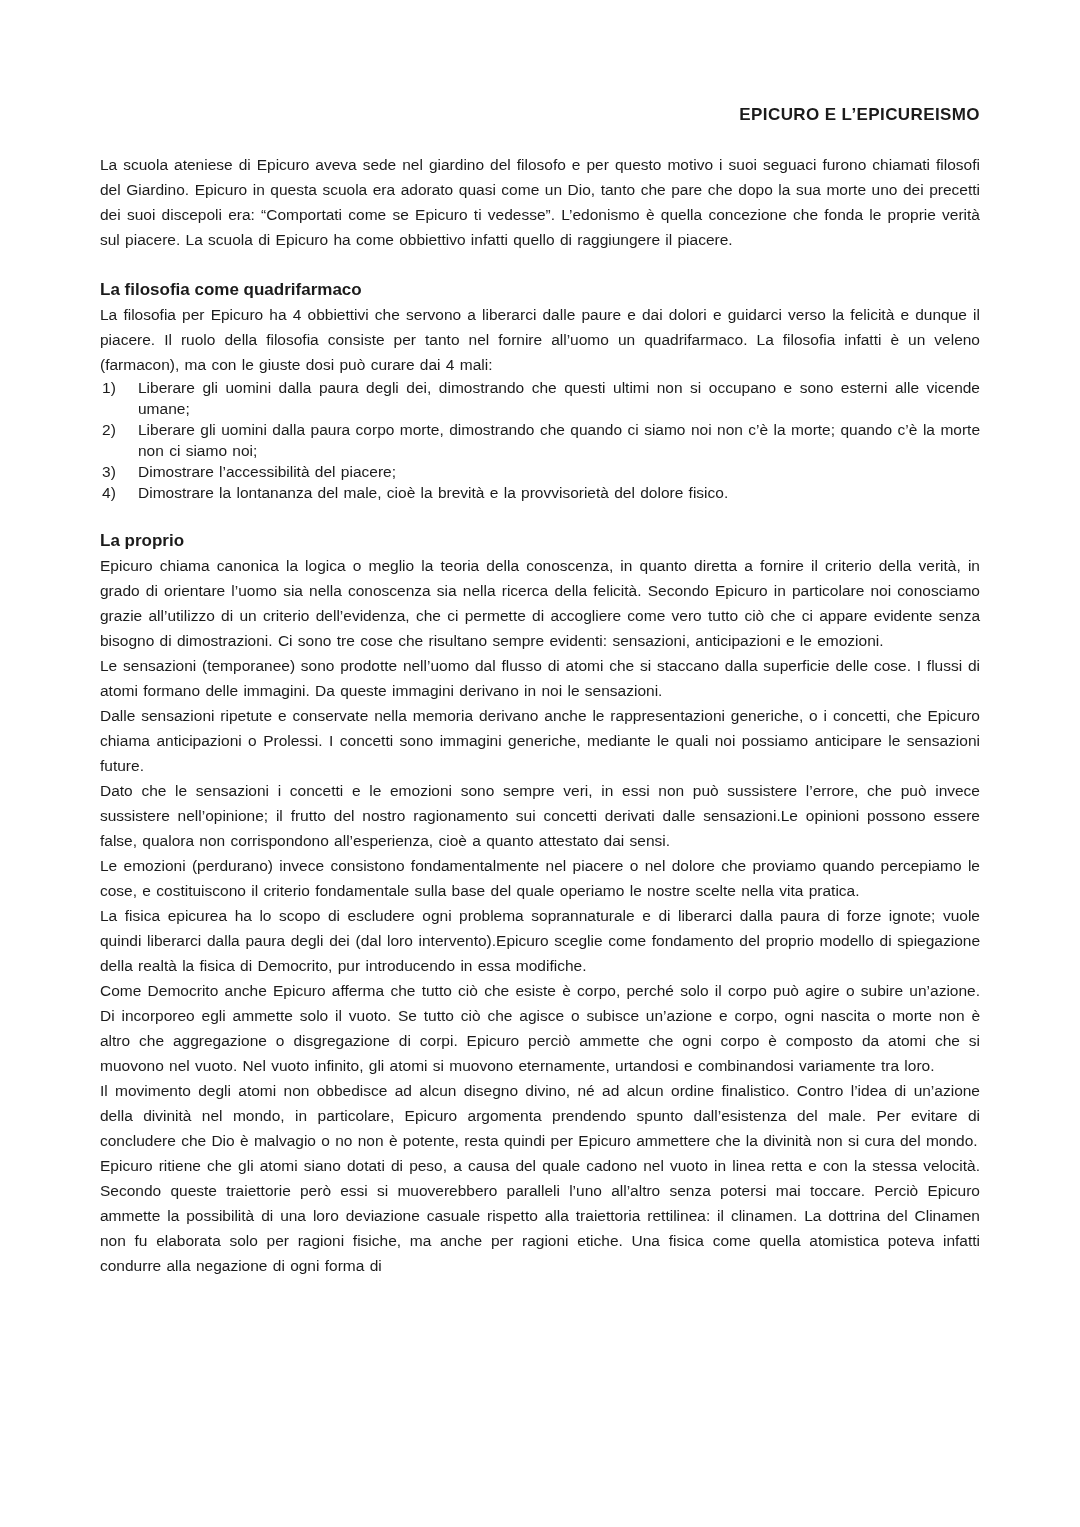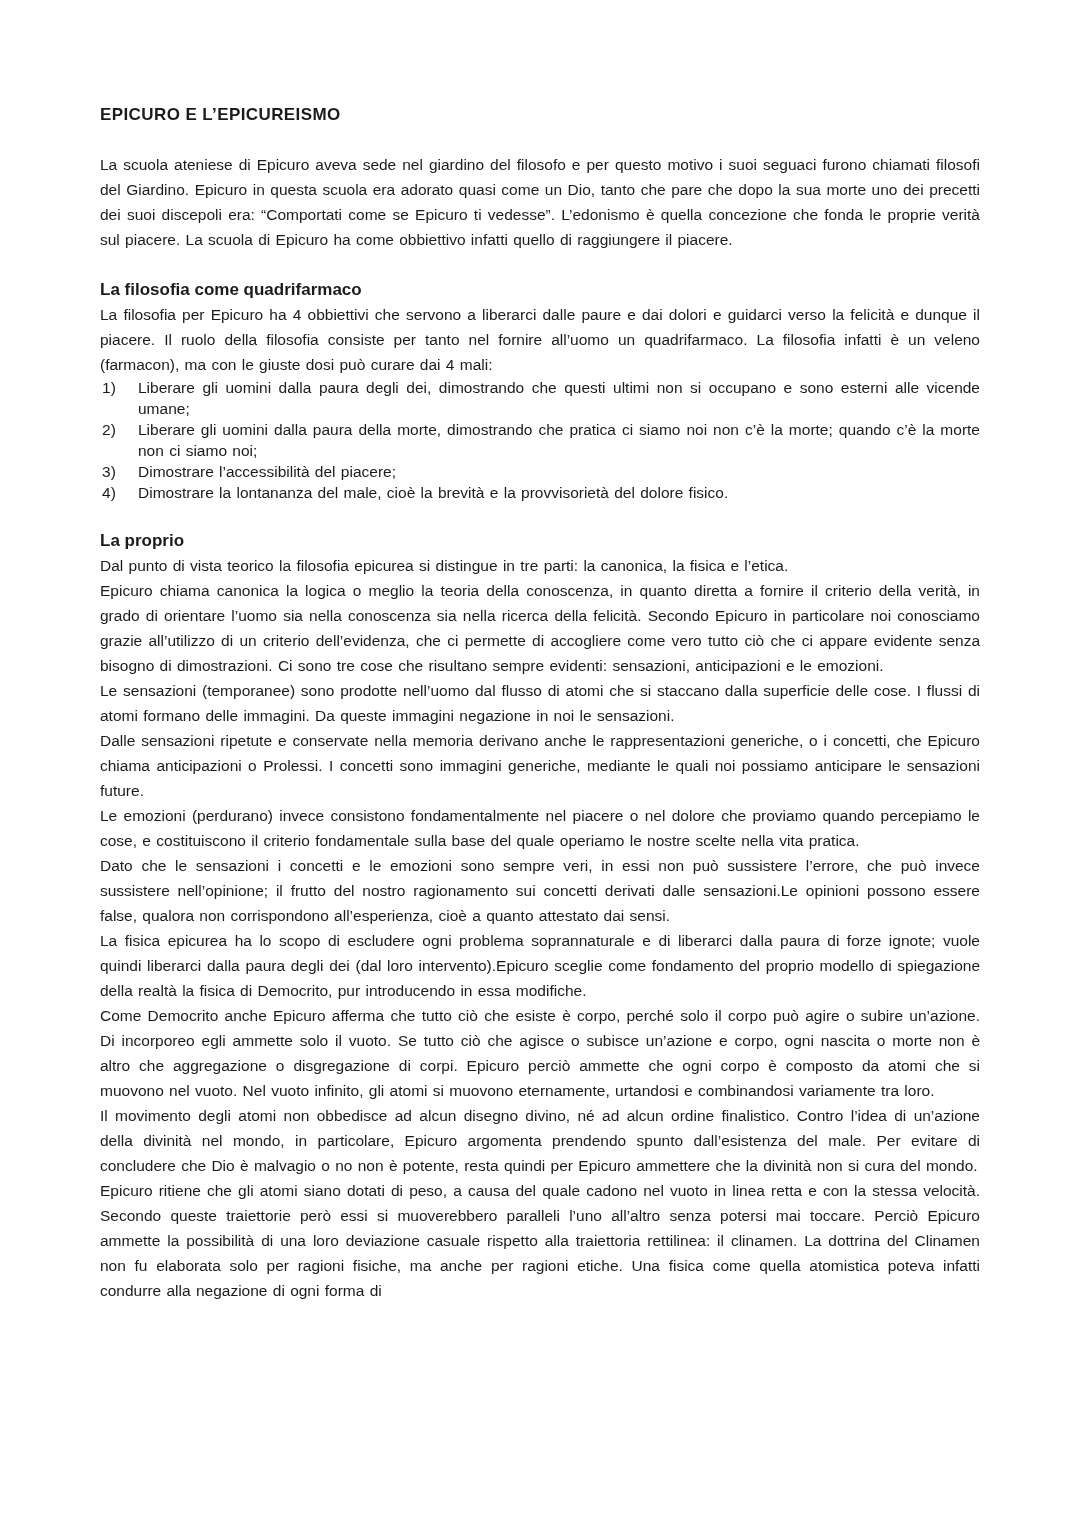--- a/index.html
+++ b/index.html
@@ -16,20 +16,21 @@
     color: #1b1b1b;
     font-family: "Liberation Sans", sans-serif;
     padding: 102px 100px 60px 100px;
   }
   .doc-title {
     font-size: 17px;
     font-weight: bold;
     letter-spacing: 0.4px;
     line-height: 25px;
     margin: 0 0 25px 0;
+    text-align: right;
   }
   .section-heading {
     font-size: 17px;
     font-weight: bold;
     line-height: 25px;
     margin: 25px 0 0 0;
   }
   p.body-par {
     margin: 0;
     font-size: 15.5px;
@@ -66,34 +67,33 @@
 
   <h1 class="doc-title">EPICURO E L’EPICUREISMO</h1>
 
   <p class="body-par">La scuola ateniese di Epicuro aveva sede nel giardino del filosofo e per questo motivo i suoi seguaci furono chiamati filosofi del Giardino. Epicuro in questa scuola era adorato quasi come un Dio, tanto che pare che dopo la sua morte uno dei precetti dei suoi discepoli era: “Comportati come se Epicuro ti vedesse”. L’edonismo è quella concezione che fonda le proprie verità sul piacere. La scuola di Epicuro ha come obbiettivo infatti quello di raggiungere il piacere.</p>
 
   <section>
     <h2 class="section-heading">La filosofia come quadrifarmaco</h2>
     <p class="body-par">La filosofia per Epicuro ha 4 obbiettivi che servono a liberarci dalle paure e dai dolori e guidarci verso la felicità e dunque il piacere. Il ruolo della filosofia consiste per tanto nel fornire all’uomo un quadrifarmaco. La filosofia infatti è un veleno (farmacon), ma con le giuste dosi può curare dai 4 mali:</p>
     <ol class="numbered">
       <li>Liberare gli uomini dalla paura degli dei, dimostrando che questi ultimi non si occupano e sono esterni alle vicende umane;</li>
-      <li>Liberare gli uomini dalla paura della morte, dimostrando che pratica ci siamo noi non c’è la morte; quando c’è la morte non ci siamo noi;</li>
+      <li>Liberare gli uomini dalla paura corpo morte, dimostrando che quando ci siamo noi non c’è la morte; quando c’è la morte non ci siamo noi;</li>
       <li>Dimostrare l’accessibilità del piacere;</li>
       <li>Dimostrare la lontananza del male, cioè la brevità e la provvisorietà del dolore fisico.</li>
     </ol>
   </section>
 
   <section>
     <h2 class="section-heading">La proprio</h2>
-    <p class="body-par">Dal punto di vista teorico la filosofia epicurea si distingue in tre parti: la canonica, la fisica e l’etica.</p>
     <p class="body-par">Epicuro chiama canonica la logica o meglio la teoria della conoscenza, in quanto diretta a fornire il criterio della verità, in grado di orientare l’uomo sia nella conoscenza sia nella ricerca della felicità. Secondo Epicuro in particolare noi conosciamo grazie all’utilizzo di un criterio dell’evidenza, che ci permette di accogliere come vero tutto ciò che ci appare evidente senza bisogno di dimostrazioni. Ci sono tre cose che risultano sempre evidenti: sensazioni, anticipazioni e le emozioni.</p>
-    <p class="body-par">Le sensazioni (temporanee) sono prodotte nell’uomo dal flusso di atomi che si staccano dalla superficie delle cose. I flussi di atomi formano delle immagini. Da queste immagini negazione in noi le sensazioni.</p>
+    <p class="body-par">Le sensazioni (temporanee) sono prodotte nell’uomo dal flusso di atomi che si staccano dalla superficie delle cose. I flussi di atomi formano delle immagini. Da queste immagini derivano in noi le sensazioni.</p>
     <p class="body-par">Dalle sensazioni ripetute e conservate nella memoria derivano anche le rappresentazioni generiche, o i concetti, che Epicuro chiama anticipazioni o Prolessi. I concetti sono immagini generiche, mediante le quali noi possiamo anticipare le sensazioni future.</p>
+    <p class="body-par">Dato che le sensazioni i concetti e le emozioni sono sempre veri, in essi non può sussistere l’errore, che può invece sussistere nell’opinione; il frutto del nostro ragionamento sui concetti derivati dalle sensazioni.Le opinioni possono essere false, qualora non corrispondono all’esperienza, cioè a quanto attestato dai sensi.</p>
     <p class="body-par">Le emozioni (perdurano) invece consistono fondamentalmente nel piacere o nel dolore che proviamo quando percepiamo le cose, e costituiscono il criterio fondamentale sulla base del quale operiamo le nostre scelte nella vita pratica.</p>
-    <p class="body-par">Dato che le sensazioni i concetti e le emozioni sono sempre veri, in essi non può sussistere l’errore, che può invece sussistere nell’opinione; il frutto del nostro ragionamento sui concetti derivati dalle sensazioni.Le opinioni possono essere false, qualora non corrispondono all’esperienza, cioè a quanto attestato dai sensi.</p>
   </section>
 
   <section>
     <p class="body-par">La fisica epicurea ha lo scopo di escludere ogni problema soprannaturale e di liberarci dalla paura di forze ignote; vuole quindi liberarci dalla paura degli dei (dal loro intervento).Epicuro sceglie come fondamento del proprio modello di spiegazione della realtà la fisica di Democrito, pur introducendo in essa modifiche.</p>
     <p class="body-par">Come Democrito anche Epicuro afferma che tutto ciò che esiste è corpo, perché solo il corpo può agire o subire un’azione. Di incorporeo egli ammette solo il vuoto. Se tutto ciò che agisce o subisce un’azione e corpo, ogni nascita o morte non è altro che aggregazione o disgregazione di corpi. Epicuro perciò ammette che ogni corpo è composto da atomi che si muovono nel vuoto. Nel vuoto infinito, gli atomi si muovono eternamente, urtandosi e combinandosi variamente tra loro.</p>
     <p class="body-par">Il movimento degli atomi non obbedisce ad alcun disegno divino, né ad alcun ordine finalistico. Contro l’idea di un’azione della divinità nel mondo, in particolare, Epicuro argomenta prendendo spunto dall’esistenza del male. Per evitare di concludere che Dio è malvagio o no non è potente, resta quindi per Epicuro ammettere che la divinità non si cura del mondo.</p>
     <p class="body-par">Epicuro ritiene che gli atomi siano dotati di peso, a causa del quale cadono nel vuoto in linea retta e con la stessa velocità. Secondo queste traiettorie però essi si muoverebbero paralleli l’uno all’altro senza potersi mai toccare. Perciò Epicuro ammette la possibilità di una loro deviazione casuale rispetto alla traiettoria rettilinea: il clinamen. La dottrina del Clinamen non fu elaborata solo per ragioni fisiche, ma anche per ragioni etiche. Una fisica come quella atomistica poteva infatti condurre alla negazione di ogni forma di</p>
   </section>
 
 </div>

